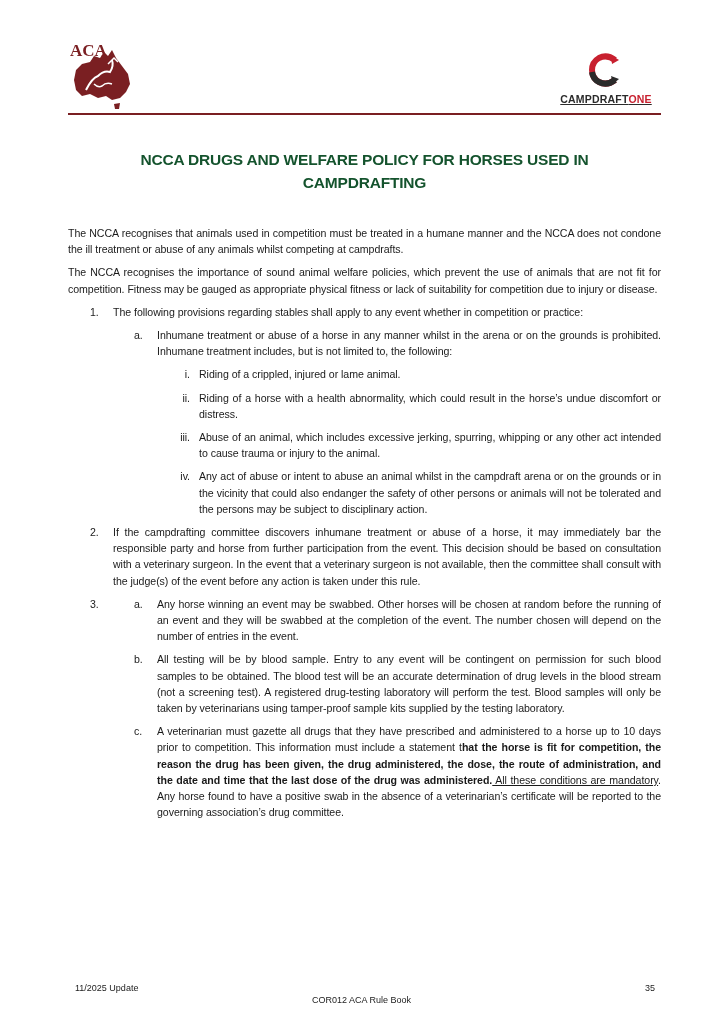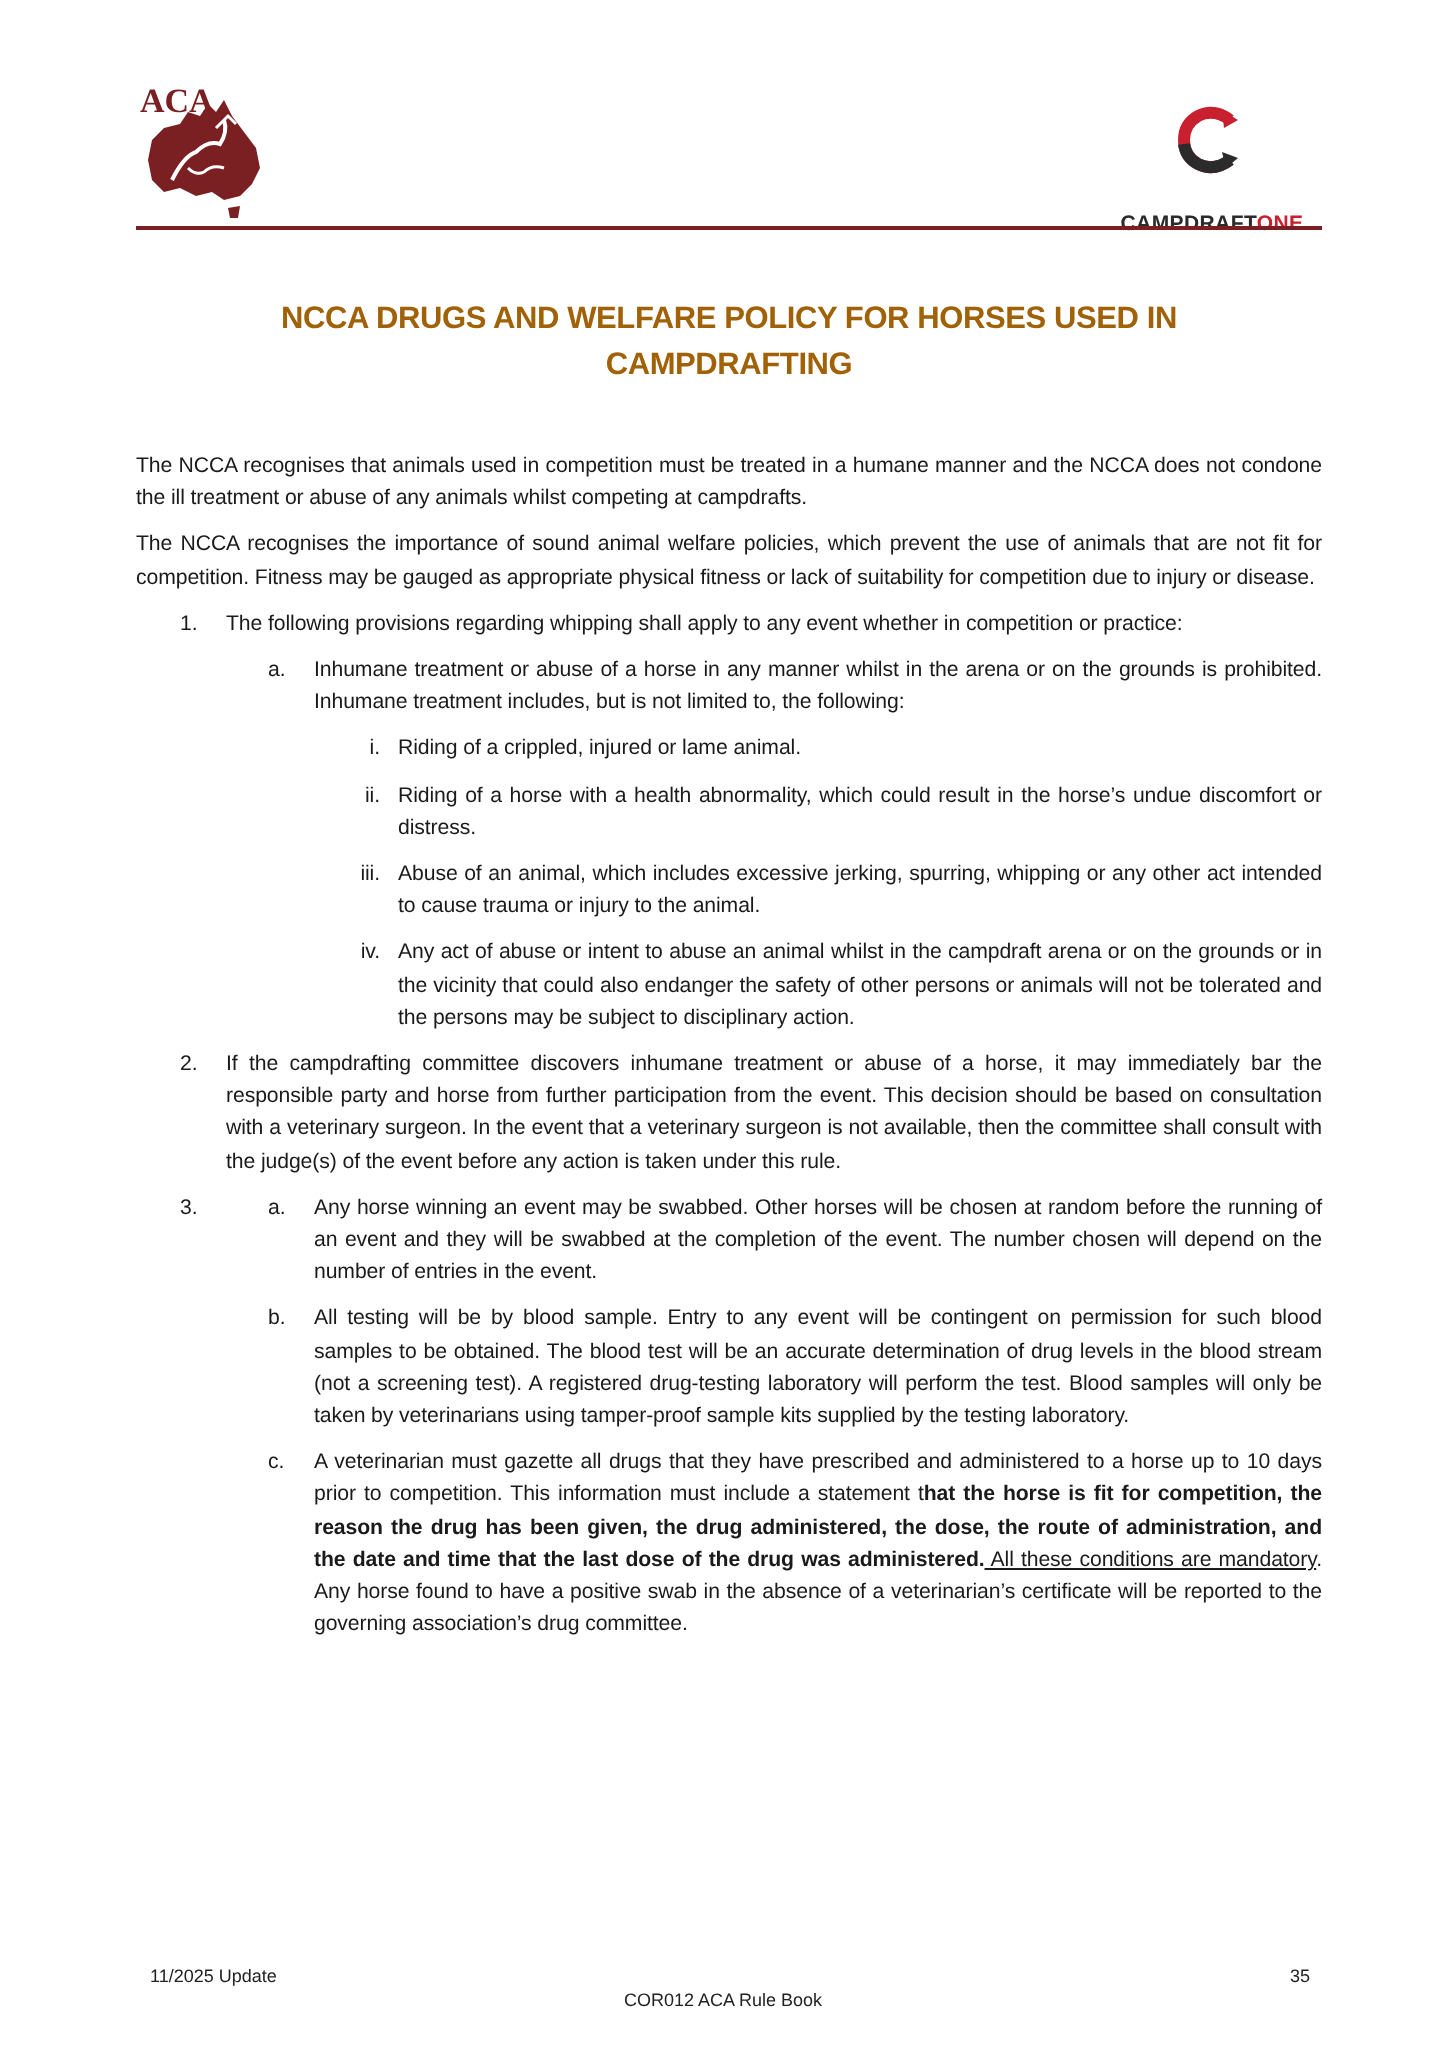--- a/index.html
+++ b/index.html
@@ -35,39 +35,40 @@
       right: 0; top: 22px;
       width: 110px; height: 60px;
       text-align: center;
     }
     .cd-logo svg { display: block; margin: 0 auto; }
     .cd-wordmark {
       font-size: 10.5px;
       font-weight: bold;
       letter-spacing: 0.2px;
       color: #2b2b2b;
-      margin-top: 18px;
+      margin-top: 5px;
       white-space: nowrap;
+      text-decoration: underline;
     }
     .cd-wordmark .one { color: #c8202f; }
     .divider {
       position: absolute;
       left: 68px; top: 113px;
       width: 593px; height: 2px;
       background: #7a1f22;
     }
     .title {
       position: absolute;
       left: 68px; top: 148px;
       width: 593px;
       text-align: center;
       font-size: 15.5px;
       font-weight: bold;
       line-height: 23px;
-      color: #a16207;
+      color: #14532d;
       letter-spacing: -0.2px;
     }
     .content {
       position: absolute;
       left: 68px; top: 225px;
       width: 593px;
       font-size: 10.6px;
       line-height: 16.2px;
       text-align: justify;
       letter-spacing: -0.05px;
@@ -134,21 +135,21 @@
     <div>NCCA DRUGS AND WELFARE POLICY FOR HORSES USED IN</div>
     <div>CAMPDRAFTING</div>
   </div>
 
   <div class="content">
     <p>The NCCA recognises that animals used in competition must be treated in a humane manner and the NCCA does not condone the ill treatment or abuse of any animals whilst competing at campdrafts.</p>
     <p>The NCCA recognises the importance of sound animal welfare policies, which prevent the use of animals that are not fit for competition. Fitness may be gauged as appropriate physical fitness or lack of suitability for competition due to injury or disease.</p>
 
     <div class="item lvl1">
       <span class="num">1.</span>
-      <span>The following provisions regarding whipping shall apply to any event whether in competition or practice:</span>
+      <span>The following provisions regarding stables shall apply to any event whether in competition or practice:</span>
     </div>
     <div class="item lvl2">
       <span class="num">a.</span>
       <span>Inhumane treatment or abuse of a horse in any manner whilst in the arena or on the grounds is prohibited. Inhumane treatment includes, but is not limited to, the following:</span>
     </div>
     <div class="item lvl3">
       <span class="num">i.</span>
       <span>Riding of a crippled, injured or lame animal.</span>
     </div>
     <div class="item lvl3">

